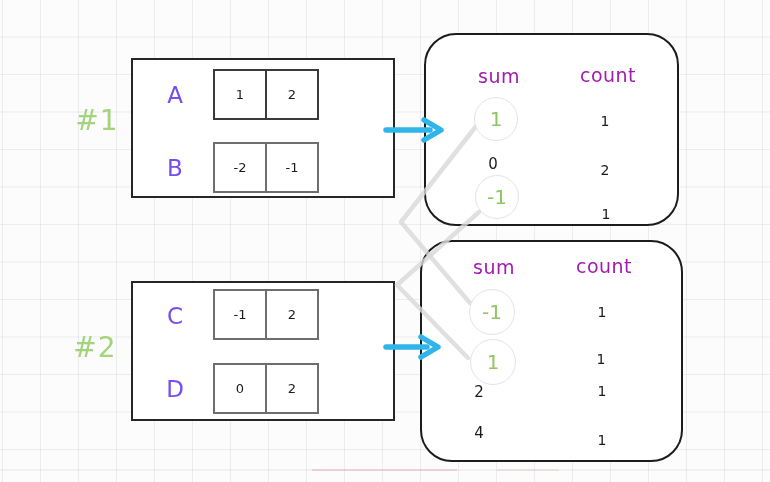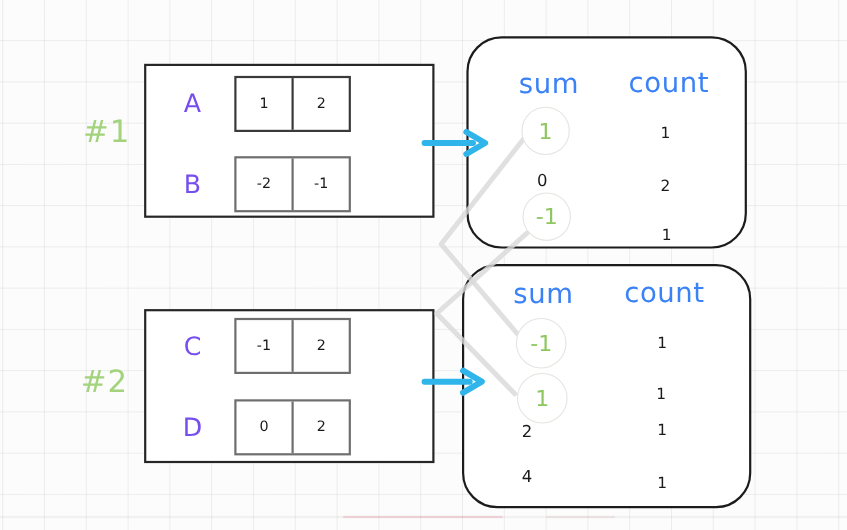--- a/index.html
+++ b/index.html
@@ -34,21 +34,21 @@
   }
   .cell.first{border-right:2px solid #3a3a3a;}
   .cells.gray .cell.first{border-right-color:#6e6e6e;}
   
   .hash{font-size:28px;color:#a3d37c;letter-spacing:1px;}
   
   .rbox{
     position:absolute;background:#fff;box-sizing:border-box;
     border:2px solid #1c1c1c;border-radius:32px;
   }
-  .hdr{font-size:25px;color:#3b82f6;letter-spacing:0.5px;}
+  .hdr{font-size:19px;color:#a21caf;letter-spacing:0.5px;}
   .rval{font-size:15px;}
   .rcount{font-size:14px;}
   
   .circ{
     position:absolute;transform:translate(-50%,-50%);
     border:1.6px solid #e4e4e0;border-radius:50%;background:#fff;
     display:flex;align-items:center;justify-content:center;
     font-size:20px;color:#8ec75f;
   }
   .overlay{position:absolute;left:0;top:0;pointer-events:none;}

